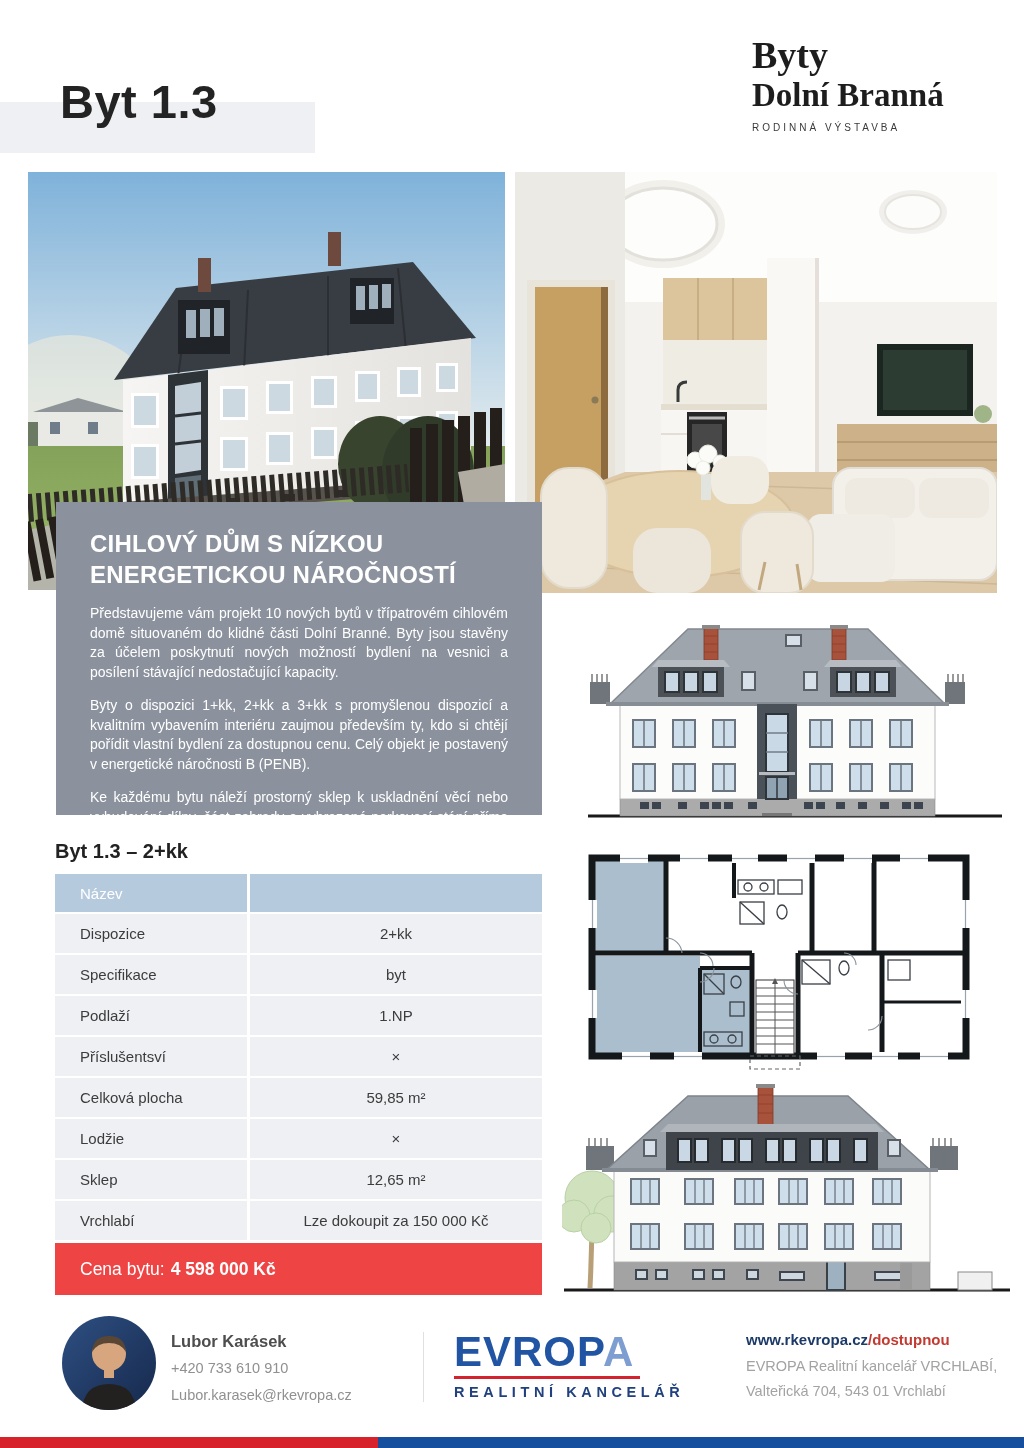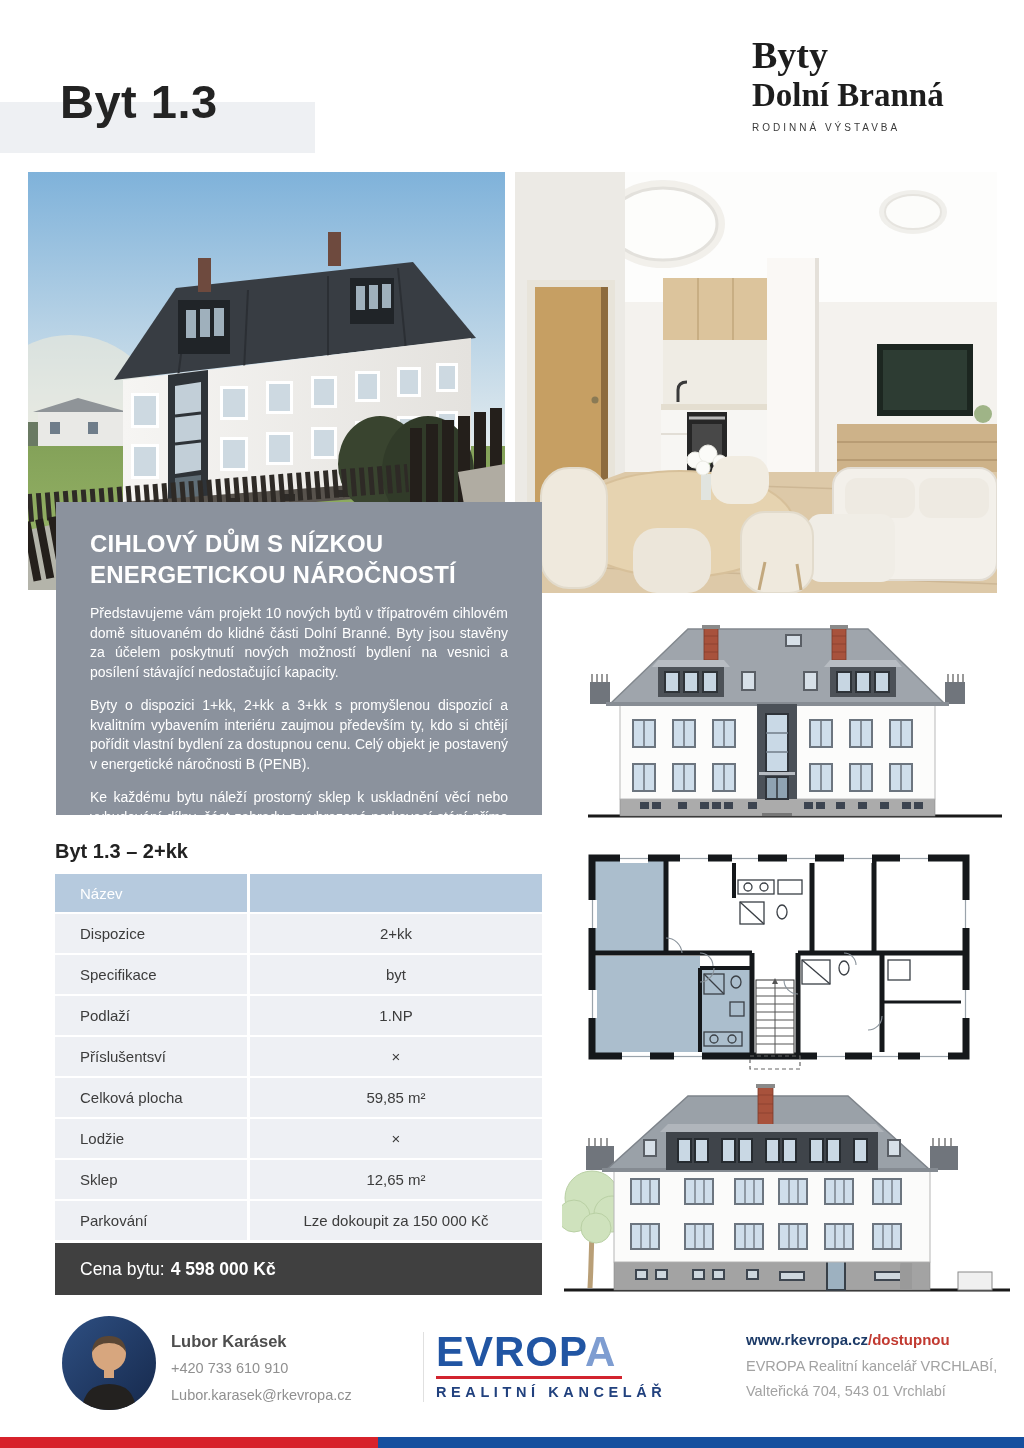--- a/index.html
+++ b/index.html
@@ -27,36 +27,36 @@
 
   
   .unit-heading{left:55px;top:840px;font-size:20px;font-weight:800;color:#222;}
   .spec-table{left:55px;top:874px;width:487px;display:grid;grid-template-columns:192px 1fr;
               column-gap:3px;row-gap:2px;background:#ffffff;font-size:15px;color:#3c3c3c;}
   .spec-table .cell{height:39px;display:flex;align-items:center;background:#eef0f4;}
   .spec-table .cell.label{padding-left:25px;}
   .spec-table .cell.value{justify-content:center;text-align:center;padding:0 8px;}
   .spec-table .cell.head{height:38px;background:#b6cade;color:#ffffff;}
 
-  .price-bar{left:55px;top:1243px;width:487px;height:52px;background:#404040;color:#fff;
+  .price-bar{left:55px;top:1243px;width:487px;height:52px;background:#ef4444;color:#fff;
              display:flex;align-items:center;padding-left:25px;box-sizing:border-box;font-size:17.5px;}
   .price-bar b{font-weight:800;margin-left:6px;}
 
   
   .elev-front{left:582px;top:620px;width:425px;height:218px;}
   .floor-plan{left:582px;top:850px;width:422px;height:222px;}
   .elev-rear{left:562px;top:1082px;width:452px;height:230px;}
 
   
   .avatar{left:62px;top:1316px;width:94px;height:94px;border-radius:50%;overflow:hidden;}
   .contact{left:171px;top:1328px;line-height:27px;}
   .contact .name{font-size:16.5px;font-weight:700;color:#4d4d4d;}
   .contact .row{font-size:14.5px;color:#909090;}
   .footer-divider{left:423px;top:1332px;width:1px;height:70px;background:#e0e0e0;}
-  .evropa{left:436px;top:1330px;width:190px;}
+  .evropa{left:454px;top:1330px;width:190px;}
   .evropa .main{font-size:42px;line-height:44px;font-weight:800;letter-spacing:1px;color:#2155a3;}
   .evropa .main .light{color:#7e9dd1;}
   .evropa .rule{height:2.5px;background:#d2232e;margin:2px 0 5px 0;width:186px;}
   .evropa .sub{font-size:14.5px;font-weight:700;letter-spacing:4.6px;color:#21417e;white-space:nowrap;}
   .weblink{left:746px;top:1331px;font-size:15px;font-weight:700;}
   .weblink .base{color:#1c3a67;}
   .weblink .suffix{color:#c23a31;}
   .addr1{left:746px;top:1358px;font-size:14.5px;color:#a3a3a3;}
   .addr2{left:746px;top:1383px;font-size:14.5px;color:#a3a3a3;}
 
@@ -390,21 +390,21 @@
     <div class="cell label">Podlaží</div>
     <div class="cell value">1.NP</div>
     <div class="cell label">Příslušentsví</div>
     <div class="cell value">×</div>
     <div class="cell label">Celková plocha</div>
     <div class="cell value">59,85 m²</div>
     <div class="cell label">Lodžie</div>
     <div class="cell value">×</div>
     <div class="cell label">Sklep</div>
     <div class="cell value">12,65 m²</div>
-    <div class="cell label">Parkování</div>
+    <div class="cell label">Vrchlabí</div>
     <div class="cell value">Lze dokoupit za 150 000 Kč</div>
   </div>
 
   <svg class="abs floor-plan" viewBox="0 0 422 222">
     <rect x="0" y="0" width="422" height="222" fill="#ffffff"></rect>
     <g fill="#abbecd">
       <rect x="12" y="11" width="70" height="92"></rect>
       <rect x="12" y="106" width="106" height="98"></rect>
       <rect x="118" y="118" width="52" height="86"></rect>
     </g>

